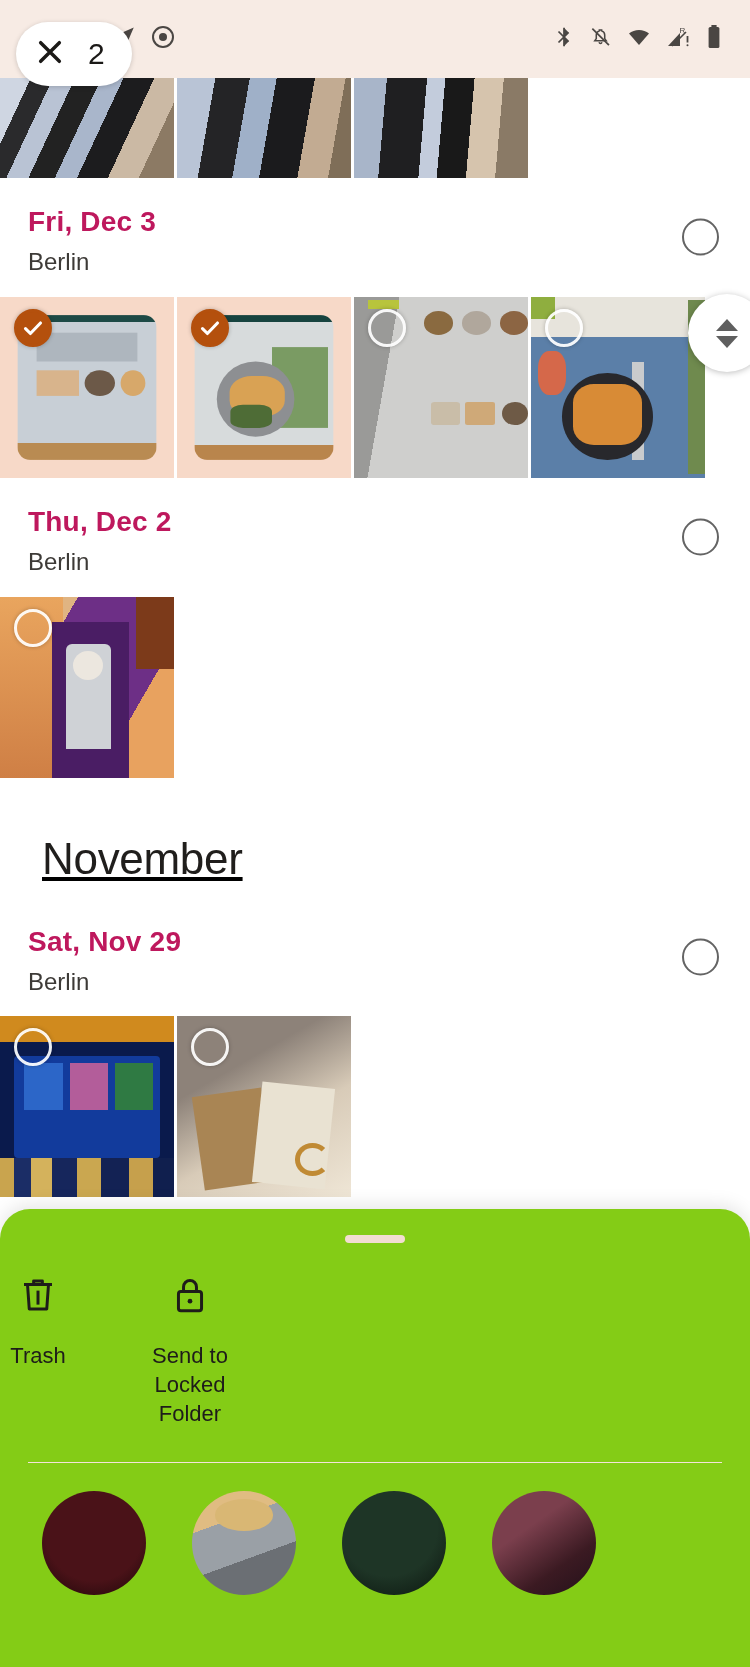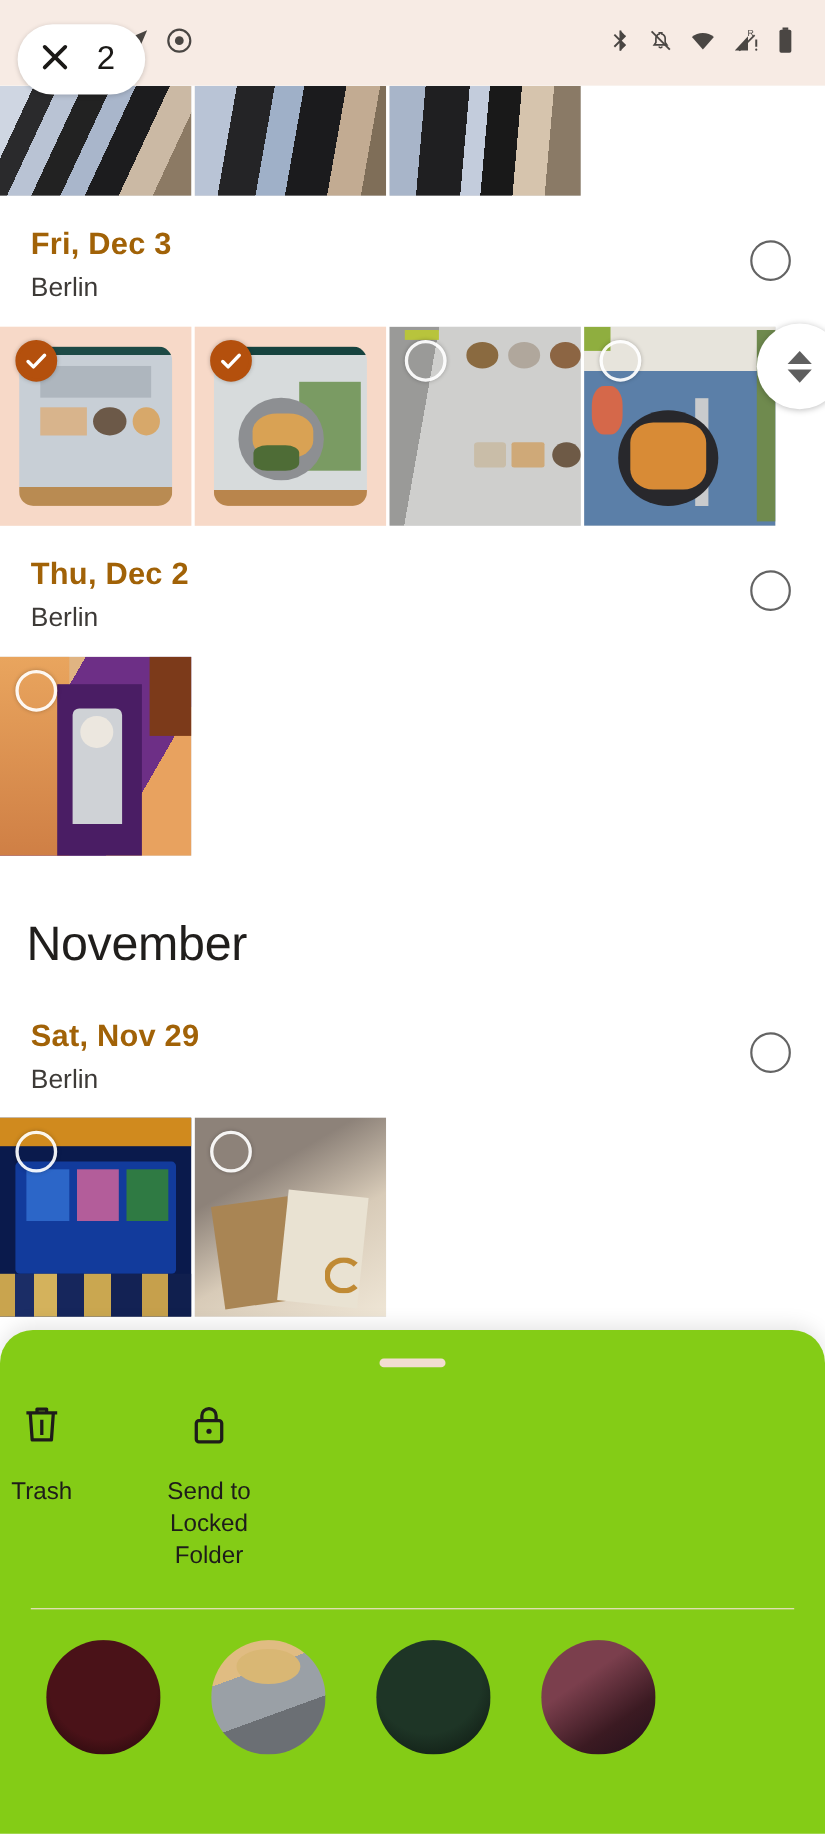--- a/index.html
+++ b/index.html
@@ -75,21 +75,21 @@
   }
 
   
   .date-head{
     padding:26px 28px 20px 28px;
     position:relative;
     min-height:104px;
   }
   .date-title{
     font-size:28px;
-    color:#a16207;
+    color:#be185d;
     font-weight:700;
     letter-spacing:.2px;
     line-height:1.25;
   }
   .date-sub{
     font-size:24px;
     color:#3d3a37;
     margin-top:9px;
     line-height:1.2;
   }
@@ -97,21 +97,22 @@
     position:absolute;
     right:31px; top:50%;
     transform:translateY(-50%);
     width:37px; height:37px;
     border-radius:50%;
     border:2px solid #646464;
     box-sizing:border-box;
   }
 
   .month-head{
-    padding:56px 28px 14px 24px;
+    padding:56px 28px 14px 42px;
+    text-decoration:underline;
   }
   .month-title{
     font-size:44px;
     font-weight:400;
     color:#201e1c;
     letter-spacing:-.3px;
   }
 
   
   .scrubber{

